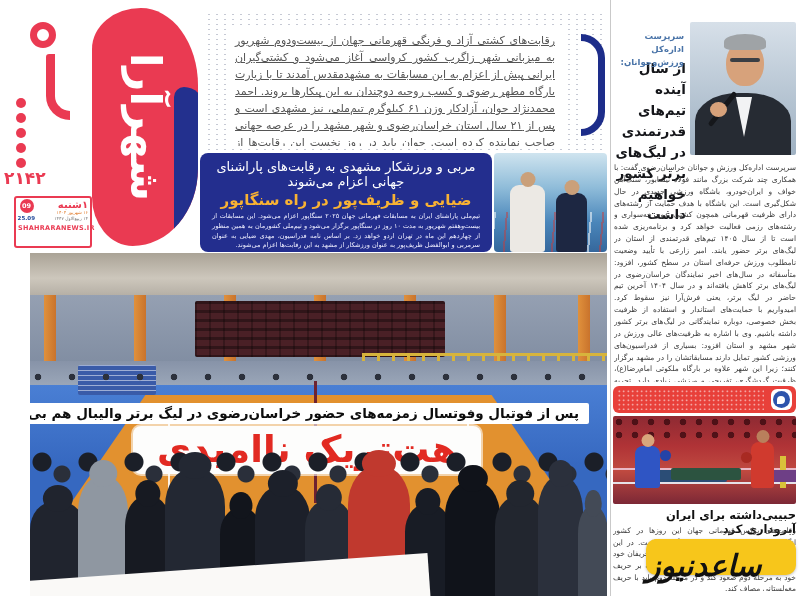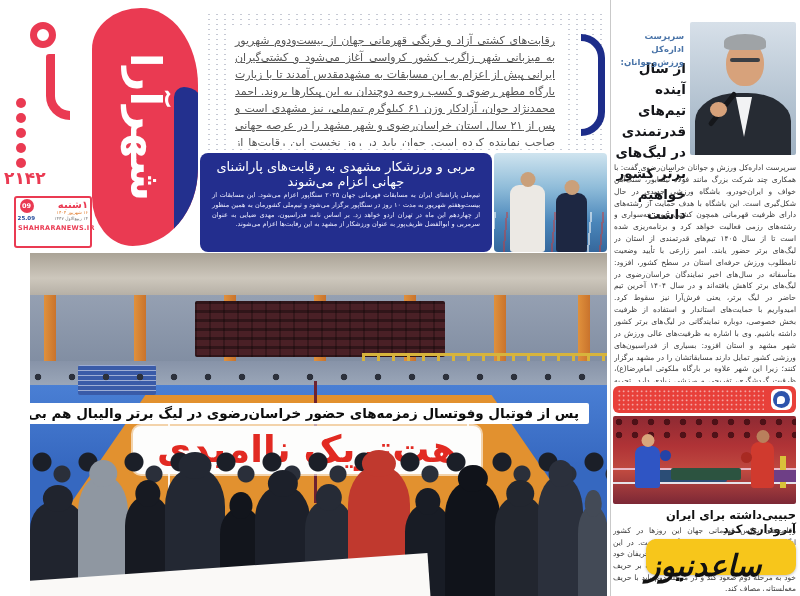--- a/index.html
+++ b/index.html
@@ -209,20 +209,21 @@
 
   <div class="abs block1 dots-bg">
     <div class="bracket"></div>
     <div class="b1-panel">
       <p>رقابت‌های کشتی آزاد و فرنگی قهرمانی جهان از بیست‌ودوم شهریور به میزبانی شهر زاگرب کشور کرواسی آغاز می‌شود و کشتی‌گیران ایرانی پیش از اعزام به این مسابقات به مشهدمقدس آمدند تا با زیارت بارگاه مطهر رضوی و کسب روحیه دوچندان به این پیکارها بروند. احمد محمدنژاد جوان، آزادکار وزن ۶۱ کیلوگرم تیم‌ملی، نیز مشهدی است و پس از ۲۱ سال استان خراسان‌رضوی و شهر مشهد را در عرصه جهانی صاحب نماینده کرده است. جوان باید در روز نخست این رقابت‌ها از ساعت ۱۲ به روی تشک برود.</p>
     </div>
   </div>
 
   <div class="abs block2">
     <div class="b2-kicker">مربی و ورزشکار مشهدی به رقابت‌های پاراشنای جهانی اعزام می‌شوند</div>
+    <div class="b2-headline">ضیایی و ظریف‌پور در راه سنگاپور</div>
     <p class="b2-body">تیم‌ملی پاراشنای ایران به مسابقات قهرمانی جهان ۲۰۲۵ سنگاپور اعزام می‌شود. این مسابقات از بیست‌وهفتم شهریور به مدت ۱۰ روز در سنگاپور برگزار می‌شود و تیم‌ملی کشورمان به همین منظور از چهاردهم این ماه در تهران اردو خواهد زد. بر اساس نامه فدراسیون، مهدی ضیایی به عنوان سرمربی و ابوالفضل ظریف‌پور به عنوان ورزشکار از مشهد به این رقابت‌ها اعزام می‌شوند.</p>
   </div>
   <div class="abs pool-photo">
     <div class="pool-lanes"></div>
     <div class="swimmer coach"></div>
     <div class="swimmer athlete"></div>
   </div>
 
   <div class="abs main-photo">
     <div class="ceiling"></div>

